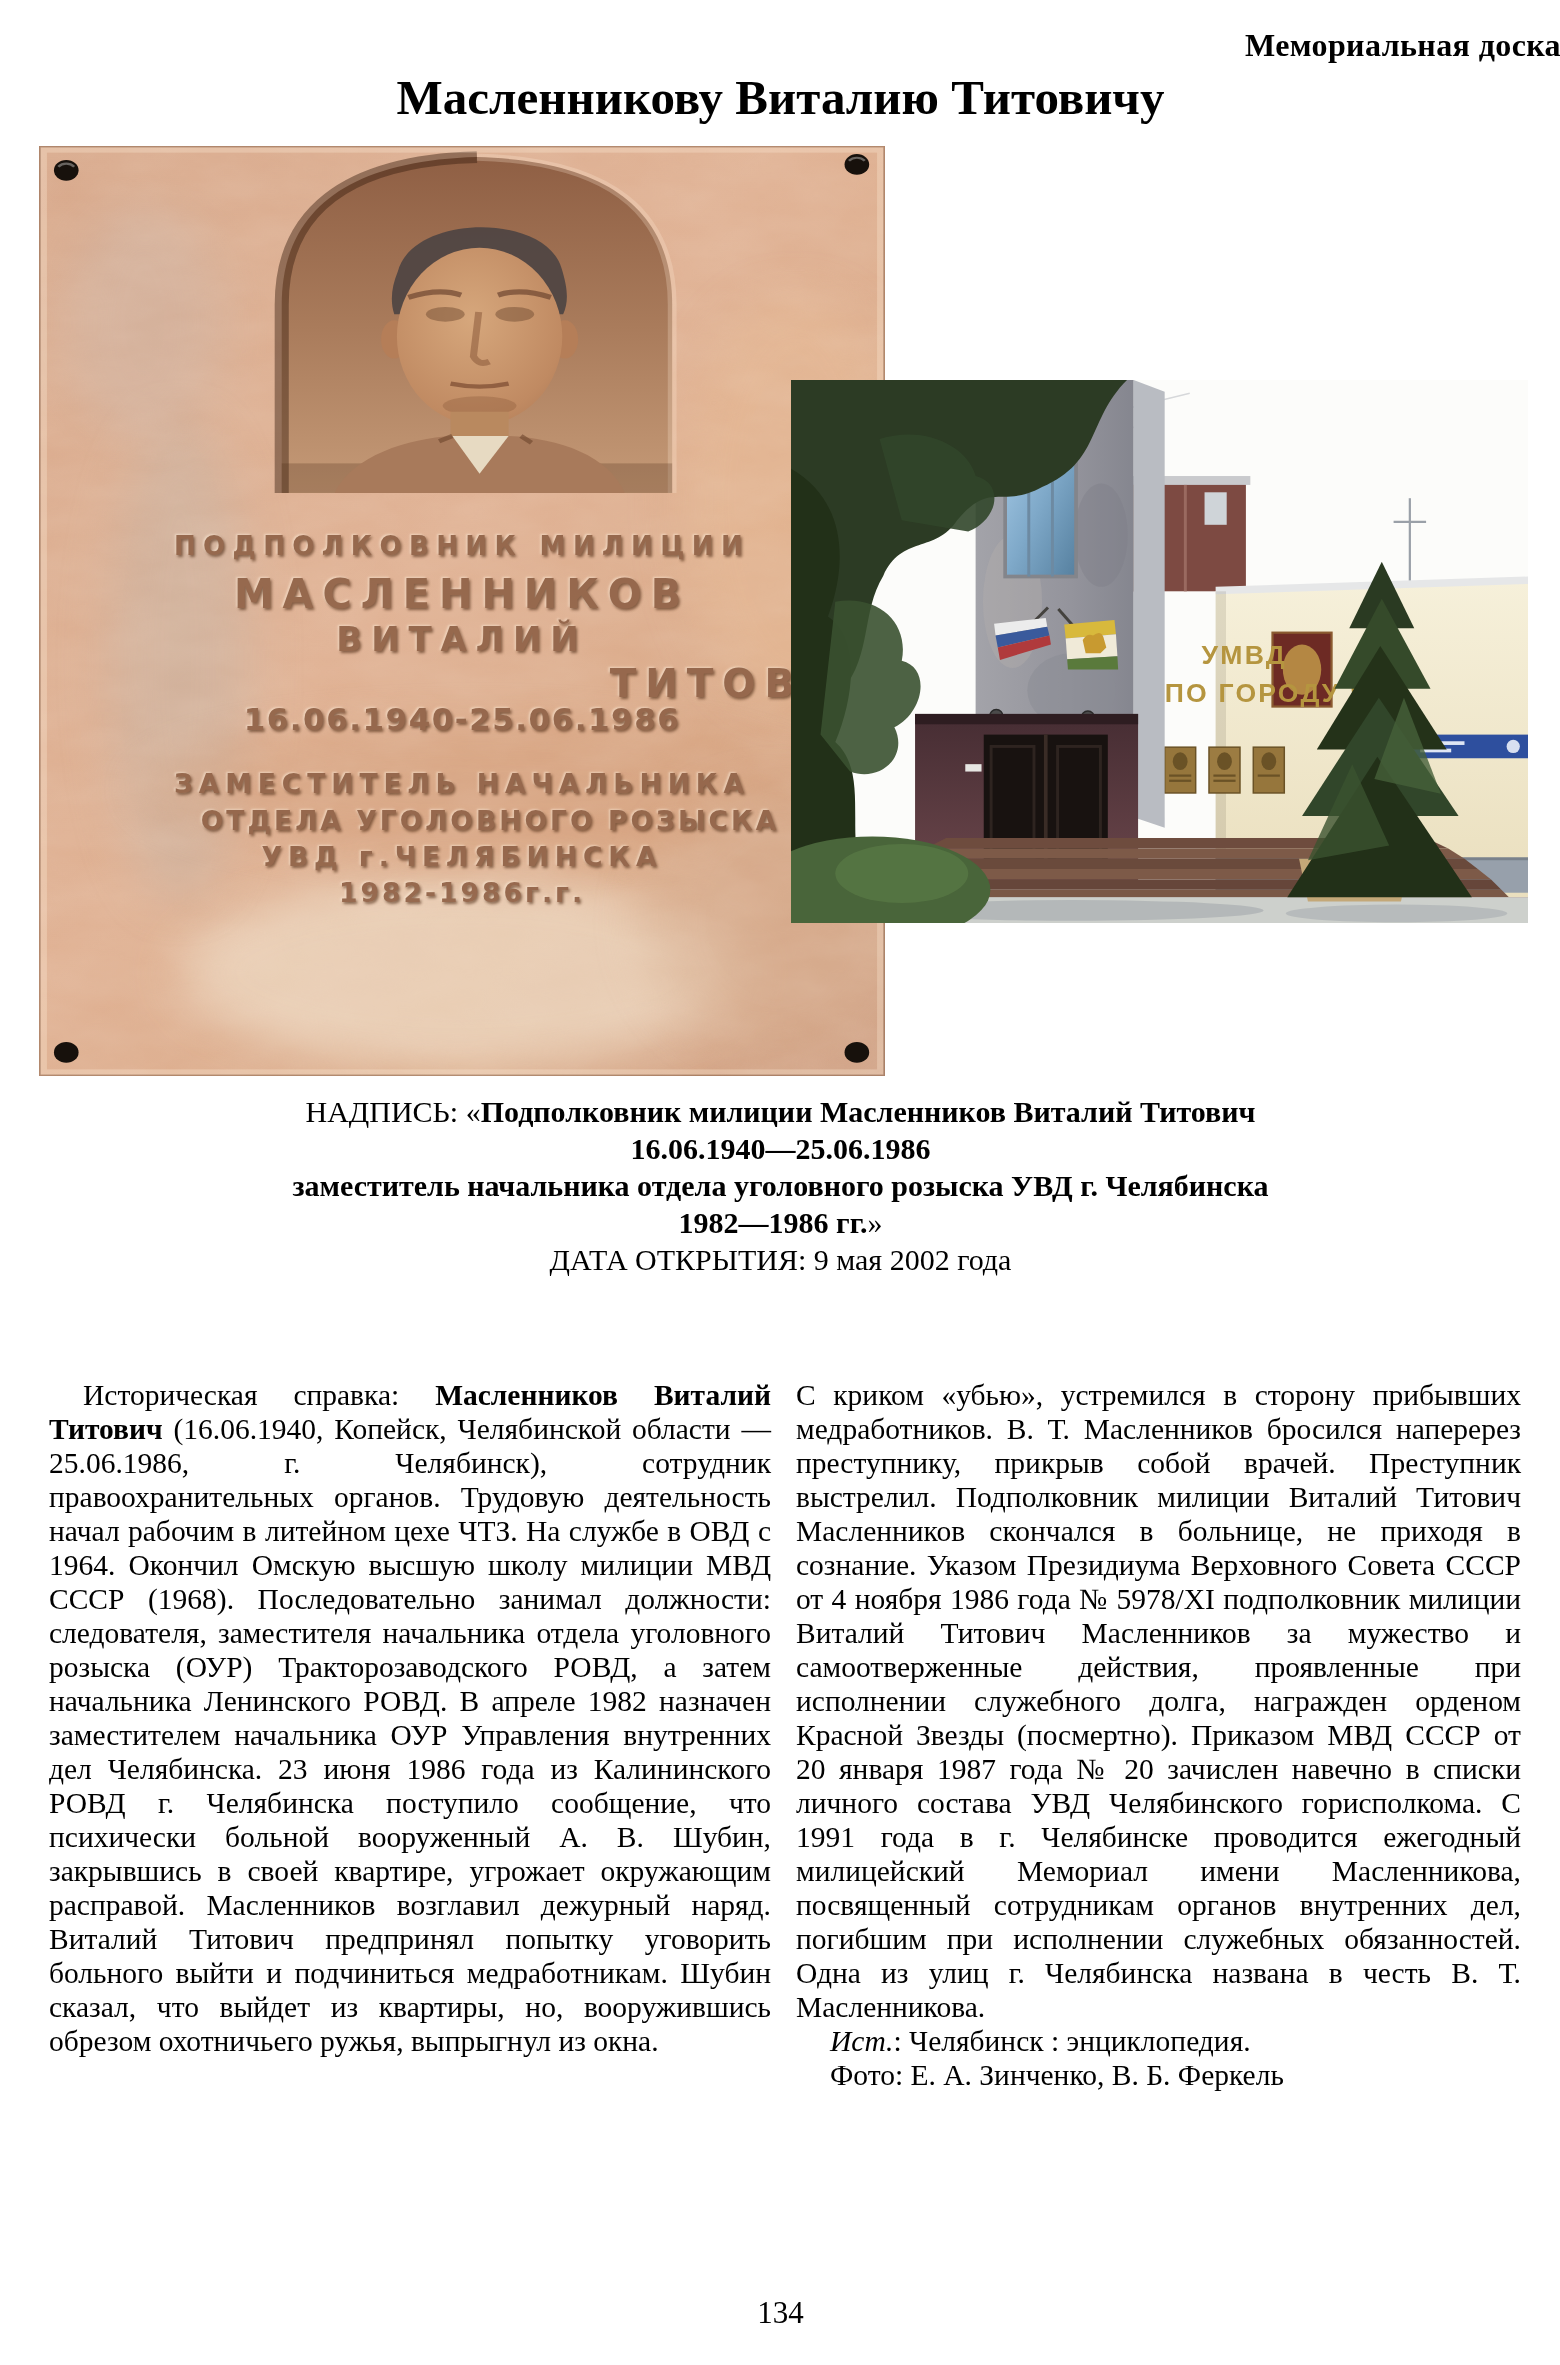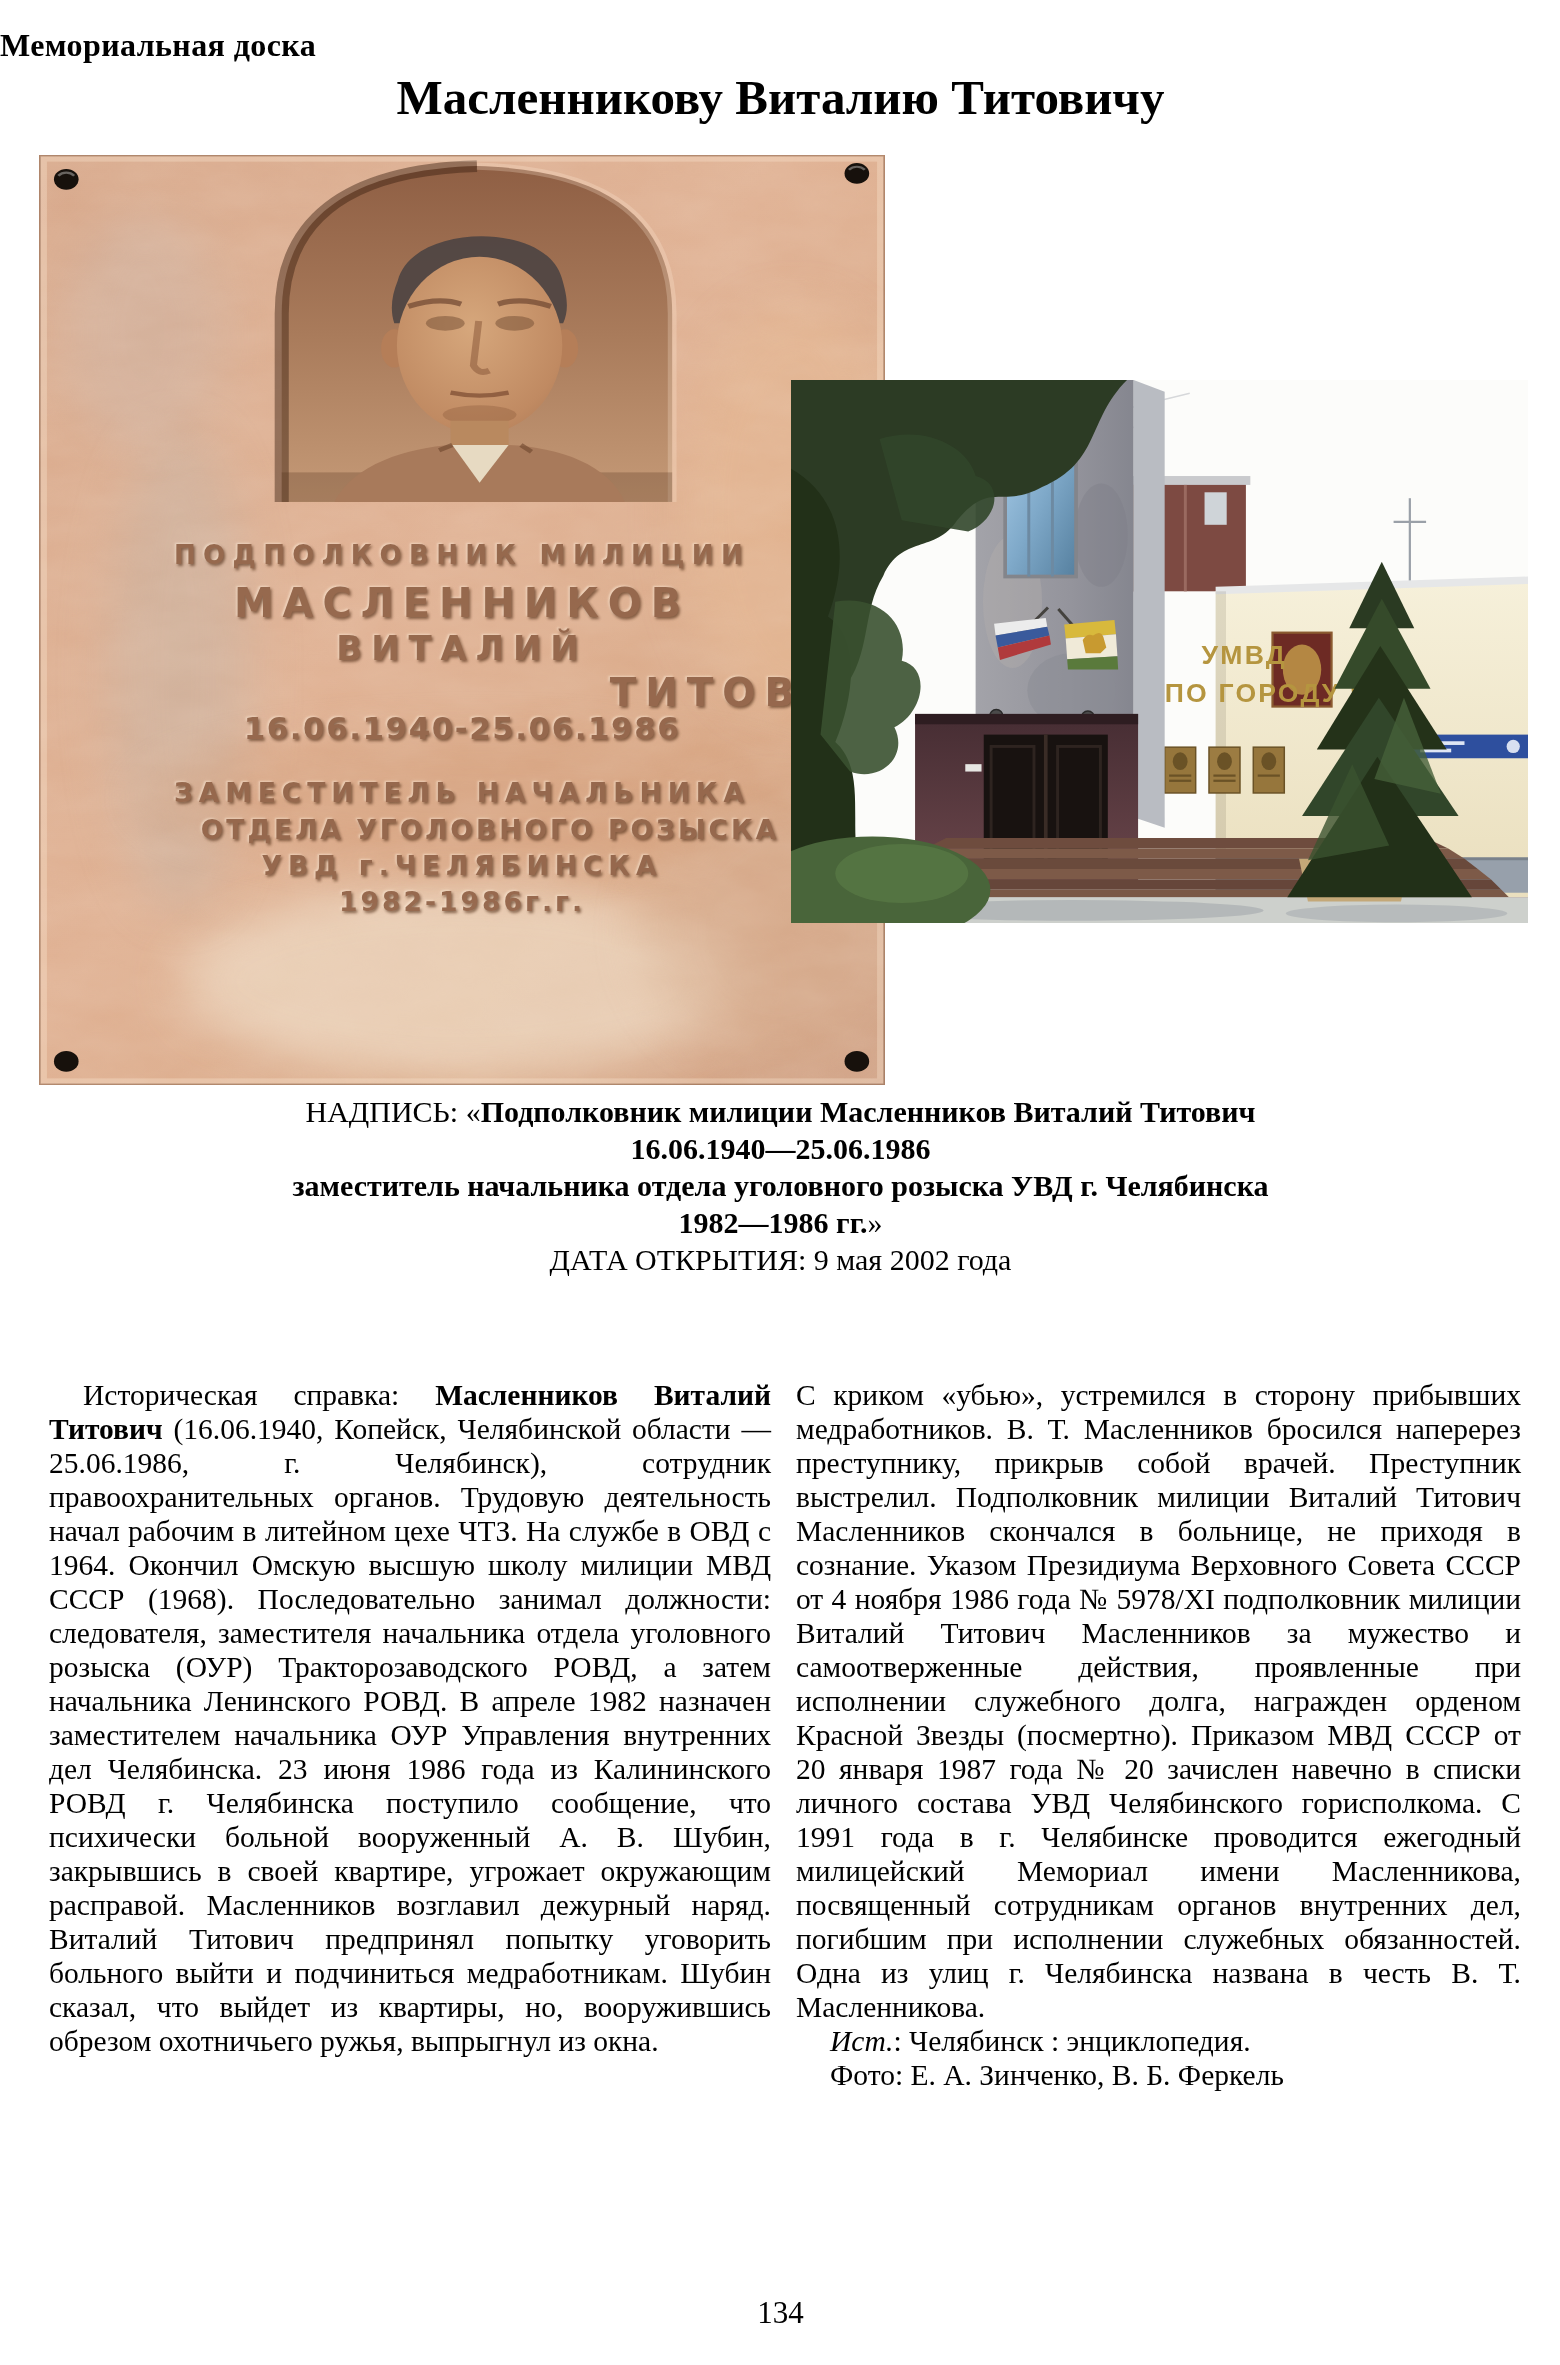--- a/index.html
+++ b/index.html
@@ -1,29 +1,29 @@
 <!DOCTYPE html>
 <html style="font-size:11.8px"><head>
 <meta charset="utf-8">
 <style>
   html,body{margin:0;padding:0;background:#ffffff;}
   body{width:1561px;height:2366px;position:relative;font-family:"Liberation Serif",serif;color:#000;}
   .page{position:absolute;inset:0;overflow:hidden;}
 
   
-  .title-small{position:absolute;top:26.6px;left:0;width:100%;text-align:left;
+  .title-small{position:absolute;top:26.6px;left:0;width:100%;text-align:right;
     font-size:32px;font-weight:bold;letter-spacing:0.4px;}
   .title-main{position:absolute;top:69px;left:0;width:100%;text-align:center;
     font-size:49px;font-weight:bold;}
 
   
   figure{margin:0;padding:0;}
   .photo{position:absolute;overflow:hidden;}
   .photo svg{position:absolute;left:0;top:0;width:100%;height:100%;display:block;}
-  .plaque-photo{left:39px;top:155px;width:846px;height:930px;}
+  .plaque-photo{left:39px;top:146px;width:846px;height:930px;}
   .building-photo{left:791px;top:380px;width:737px;height:543px;}
 
   
   .plaque-lines{position:absolute;inset:0;}
   .plaque-line{position:absolute;left:0;width:100%;text-align:center;
     font-family:"DejaVu Sans",sans-serif;font-weight:bold;color:#93654a;opacity:.95;
     text-shadow:1.5px 2.2px 3px rgba(74,38,16,.65), -1.5px -1.5px 2.2px rgba(255,240,222,.6);}
   .pl1{top:385px;font-size:26px;letter-spacing:7.4px;}
   .pl2{top:425px;font-size:40px;letter-spacing:8.9px;text-align:center;}
   .pl3{top:473px;font-size:34px;letter-spacing:8.9px;}

